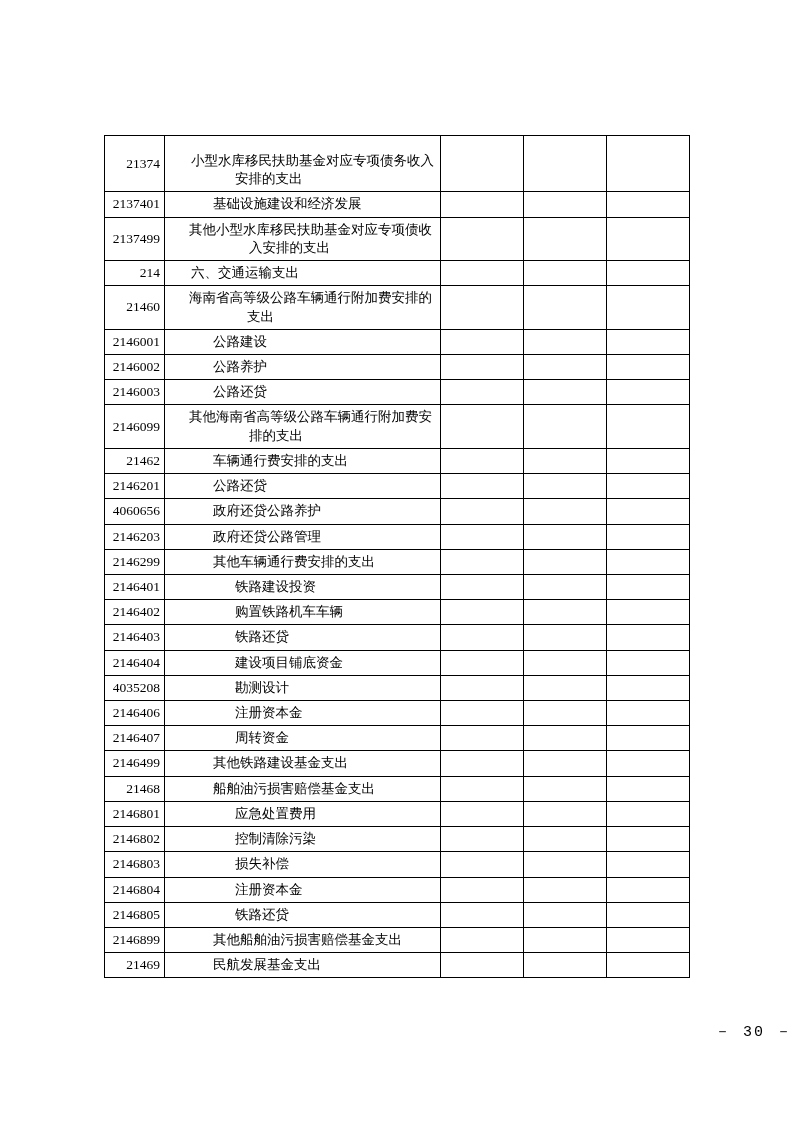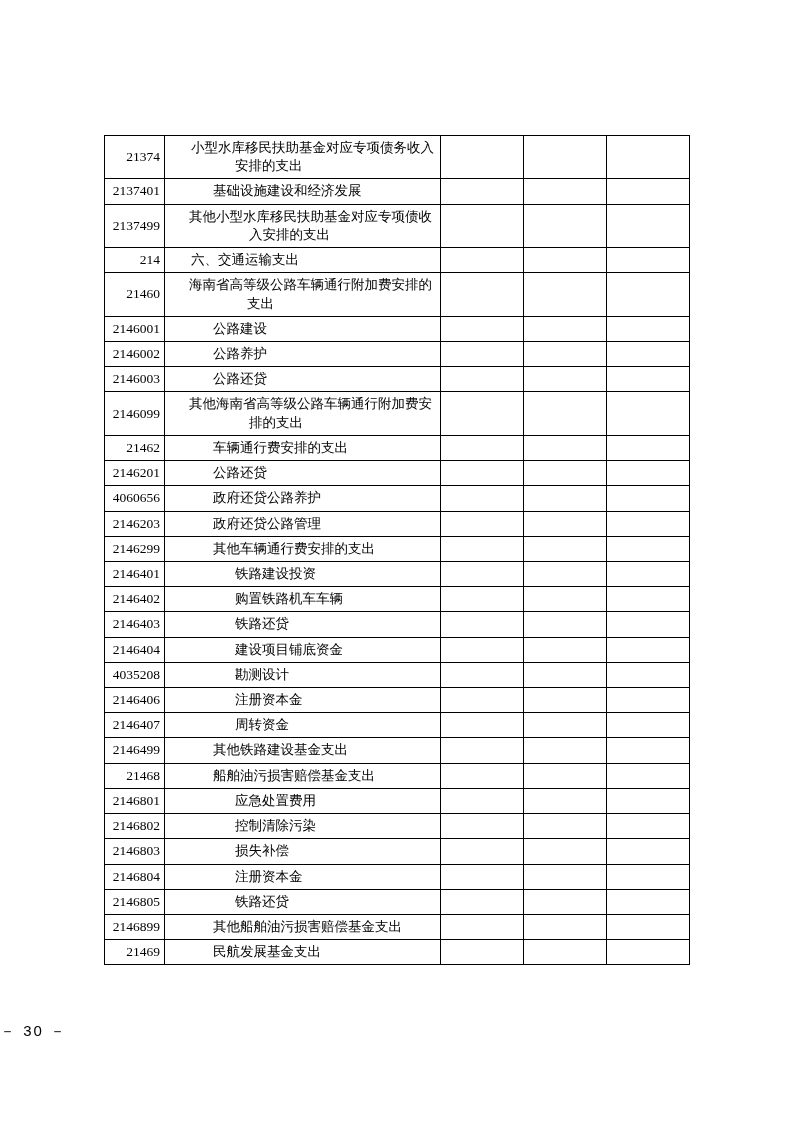--- a/index.html
+++ b/index.html
@@ -54,36 +54,36 @@
     font-family: "Liberation Serif", "DejaVu Serif", serif;
     white-space: nowrap;
   }
   td.name {
     text-align: left;
   }
   
   .ind1 { padding-left: 22px; display: block; }
   .ind2 { padding-left: 44px; display: block; }
   .ind3 { padding-left: 66px; display: block; }
-  .wrapname { display: block; padding-left: 66px; text-indent: -44px; }
+  .wrapname { display: block; padding-left: 66px; text-indent: -44px; margin-top: 13px; }
   .wrapname2 { display: block; padding-left: 80px; text-indent: -60px; }
   .wrapname3 { display: block; padding-left: 78px; text-indent: -58px; }
 
   td.val {
     text-align: center;
   }
   .page-number {
     position: absolute;
     left: 0;
     right: 0;
     top: 1022px;
-    text-align: left;
+    text-align: right;
     font-size: 15px;
     letter-spacing: 2px;
-    font-family: Liberation Sans, sans-serif;
+    font-family: Liberation Mono, monospace;
   }
 </style>
 </head>
 <body>
 
 <div class="page">
 
   <div class="table-wrap">
     <table class="budget">
       <colgroup>

